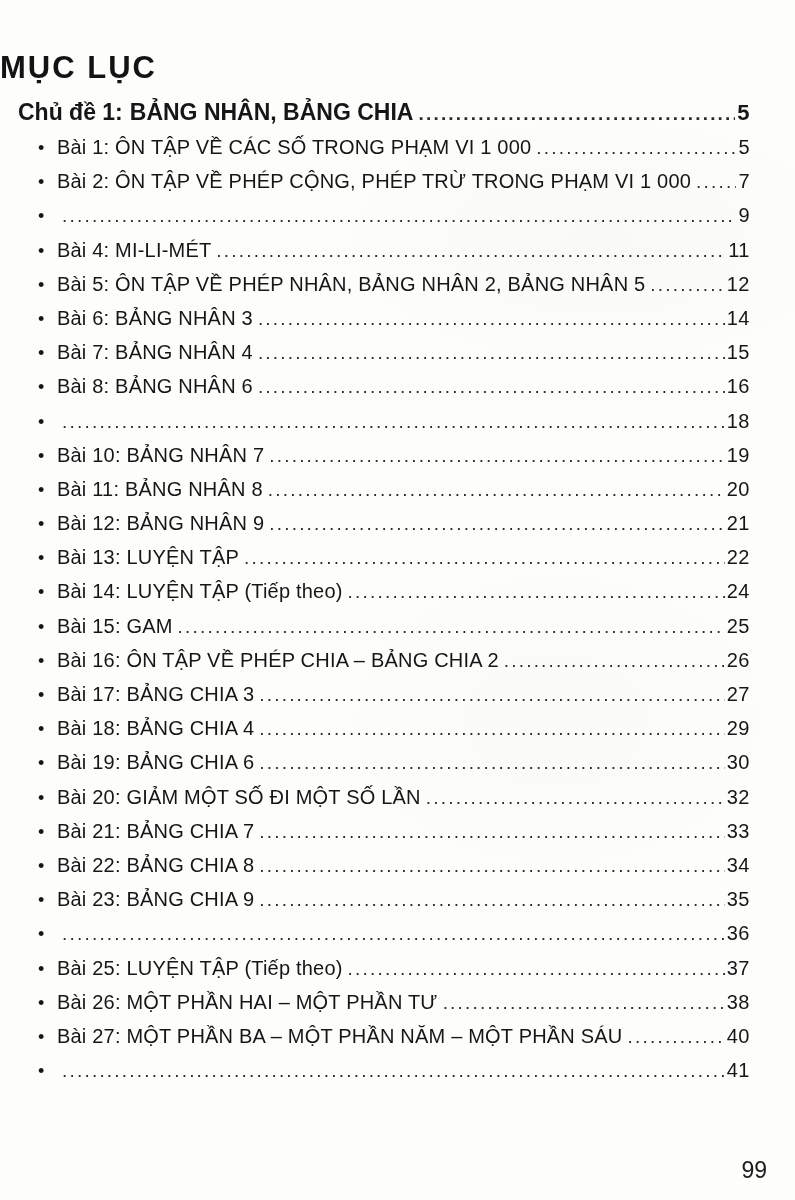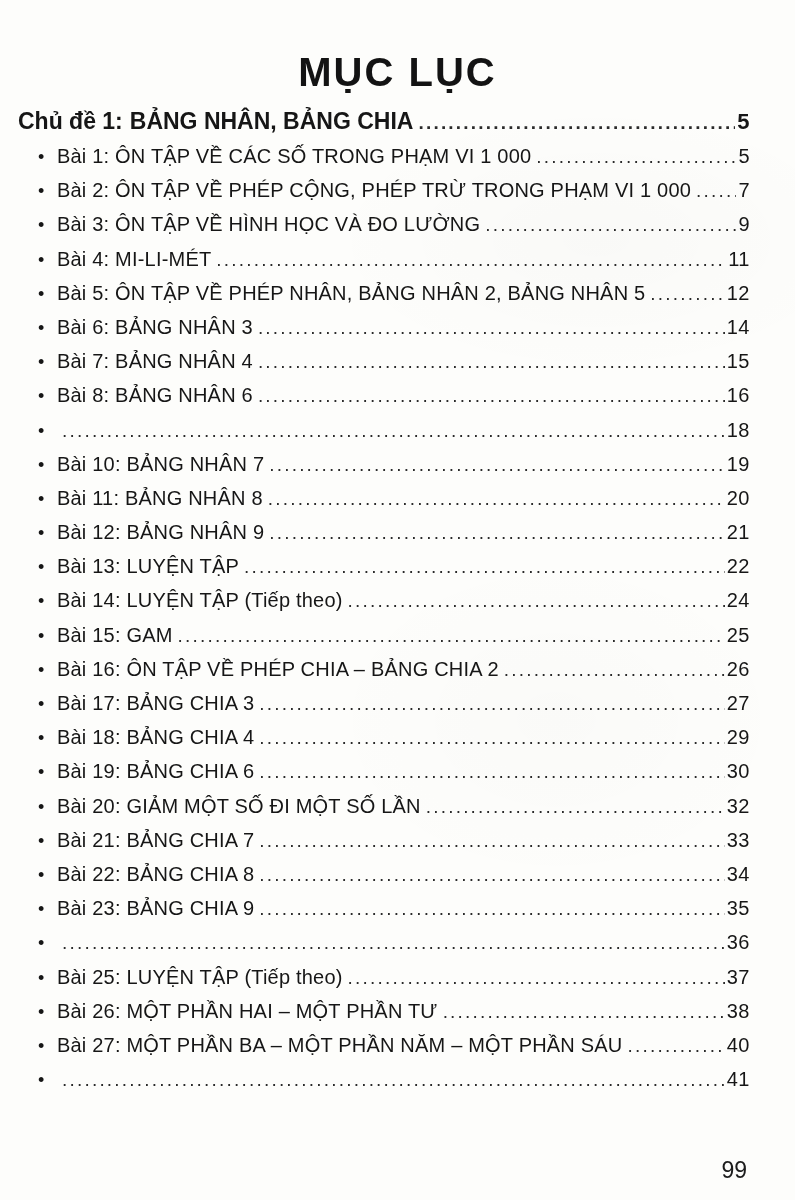--- a/index.html
+++ b/index.html
@@ -15,22 +15,21 @@
     background:
       radial-gradient(ellipse 400px 200px at 75% 20%, rgba(0,0,0,0.015), transparent 70%),
       radial-gradient(ellipse 350px 250px at 70% 60%, rgba(0,0,0,0.012), transparent 70%),
       #fdfdfb;
     color: #161616;
     box-sizing: border-box;
   }
   .title {
     margin: 0;
     padding-top: 50px;
-    text-align: center;
-    font-size: 40px;
+    font-size: 31px;
     font-weight: bold;
     letter-spacing: 2px;
     color: #131313;
   }
   .toc {
     margin-top: 8px;
     padding: 0 45px 0 18px;
   }
   .leader-row {
     display: flex;
@@ -70,21 +69,21 @@
     color: #2a2a2a;
   }
   .pagenum {
     flex: 0 0 auto;
     white-space: nowrap;
     letter-spacing: 0.5px;
   }
   .chapter-row .pagenum { font-weight: bold; font-size: 22px; }
   .folio {
     position: absolute;
-    right: 48px;
+    right: 28px;
     bottom: 16px;
     font-size: 23px;
     color: #1c1c1c;
   }
 </style>
 </head>
 <body>
 
 <div class="page">
 
@@ -108,21 +107,20 @@
 
   <div class="leader-row entry-row">
     <span class="bullet">•</span>
     <span class="entry-label">Bài 2: ÔN TẬP VỀ PHÉP CỘNG, PHÉP TRỪ TRONG PHẠM VI 1 000</span>
     <span class="dots"></span>
     <span class="pagenum">7</span>
   </div>
 
   <div class="leader-row entry-row">
     <span class="bullet">•</span>
-    <span class="entry-label">Bài 3: ÔN TẬP VỀ HÌNH HỌC VÀ ĐO LƯỜNG</span>
     <span class="dots"></span>
     <span class="pagenum">9</span>
   </div>
 
   <div class="leader-row entry-row">
     <span class="bullet">•</span>
     <span class="entry-label">Bài 4: MI-LI-MÉT</span>
     <span class="dots"></span>
     <span class="pagenum">11</span>
   </div>

